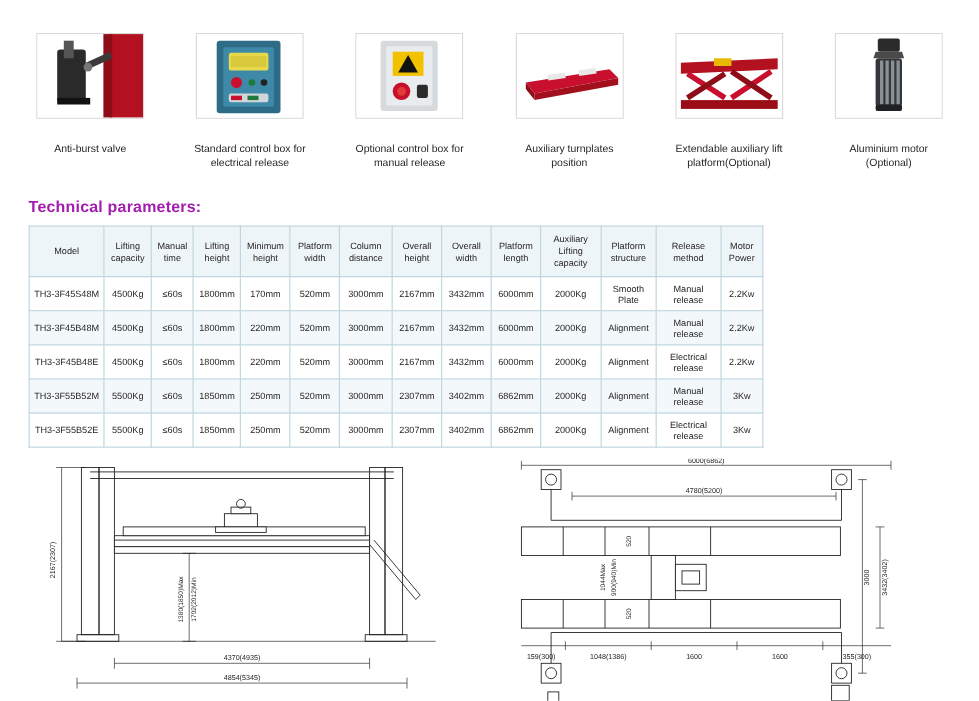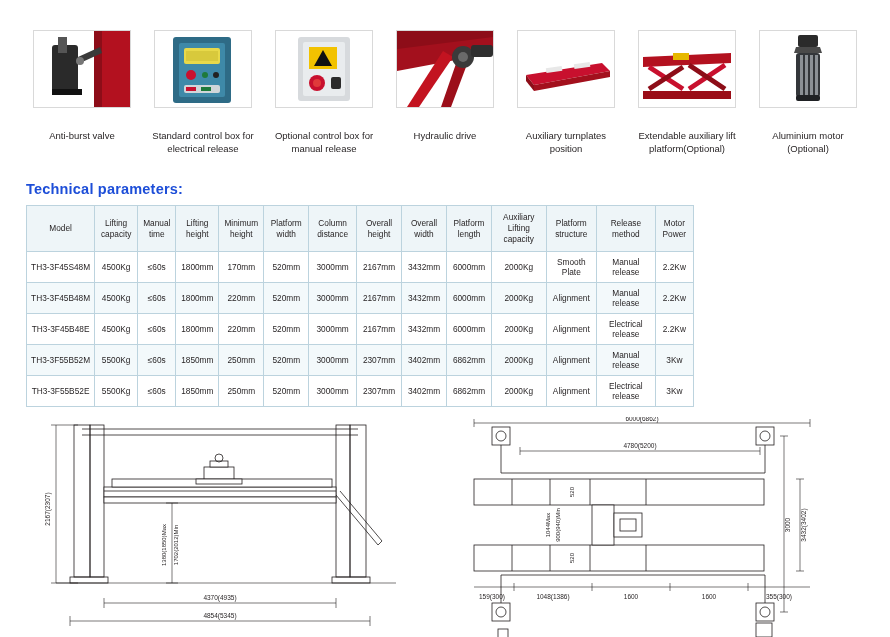--- a/index.html
+++ b/index.html
@@ -45,21 +45,21 @@
     line-height: 13px;
     text-align: center;
     color: #231f20;
   }
 
   
   .section-title {
     margin: 26px 0 8px 26px;
     font-size: 14.5px;
     font-weight: bold;
-    color: #1d4ed8;
+    color: #a21caf;
     letter-spacing: .2px;
   }
 
   
   .tbl-wrap {
     margin: 0 26px;
   }
   table.params {
     width: 668px;
     border-collapse: collapse;
@@ -154,35 +154,20 @@
         <rect x="33" y="16" width="28" height="22" fill="#f2c200"></rect>
         <path d="M47 19 L56 35 L38 35 Z" fill="#111"></path>
         <circle cx="41" cy="52" r="8" fill="#c8102e"></circle>
         <circle cx="41" cy="52" r="4" fill="#e03a3a"></circle>
         <rect x="55" y="46" width="10" height="12" rx="2" fill="#2b2b2b"></rect>
       </svg>
     </div>
     <div class="feature-cap">Optional control box for manual release</div>
   </div>
 
-  <div class="feature">
-    <div class="feature-img">
-      <svg width="96" height="76" viewBox="0 0 96 76">
-        <rect x="0" y="0" width="96" height="76" fill="#fff"></rect>
-        <rect x="0" y="0" width="96" height="18" fill="#8d0d18"></rect>
-        <path d="M0 18 L96 6 L96 22 L0 40 Z" fill="#a3101d"></path>
-        <path d="M10 76 L46 20 L56 26 L22 76 Z" fill="#c31320"></path>
-        <path d="M44 76 L62 24 L72 28 L54 76 Z" fill="#9c0f1a"></path>
-        <circle cx="66" cy="26" r="11" fill="#3a3a3a"></circle>
-        <circle cx="66" cy="26" r="5" fill="#6a6a6a"></circle>
-        <rect x="74" y="14" width="22" height="12" rx="3" fill="#2f2f2f"></rect>
-      </svg>
-    </div>
-    <div class="feature-cap">Hydraulic drive</div>
-  </div>
 
   <div class="feature">
     <div class="feature-img">
       <svg width="96" height="76" viewBox="0 0 96 76">
         <rect x="0" y="0" width="96" height="76" fill="#fff"></rect>
         <path d="M8 44 L84 32 L92 40 L16 54 Z" fill="#c8102e"></path>
         <path d="M8 44 L16 54 L16 60 L8 50 Z" fill="#8d0d18"></path>
         <path d="M16 54 L92 40 L92 46 L16 60 Z" fill="#a3101d"></path>
         <rect x="28" y="36" width="16" height="5" fill="#e8e8e8" transform="rotate(-8 36 38)"></rect>
         <rect x="56" y="32" width="16" height="5" fill="#e8e8e8" transform="rotate(-8 64 34)"></rect>

